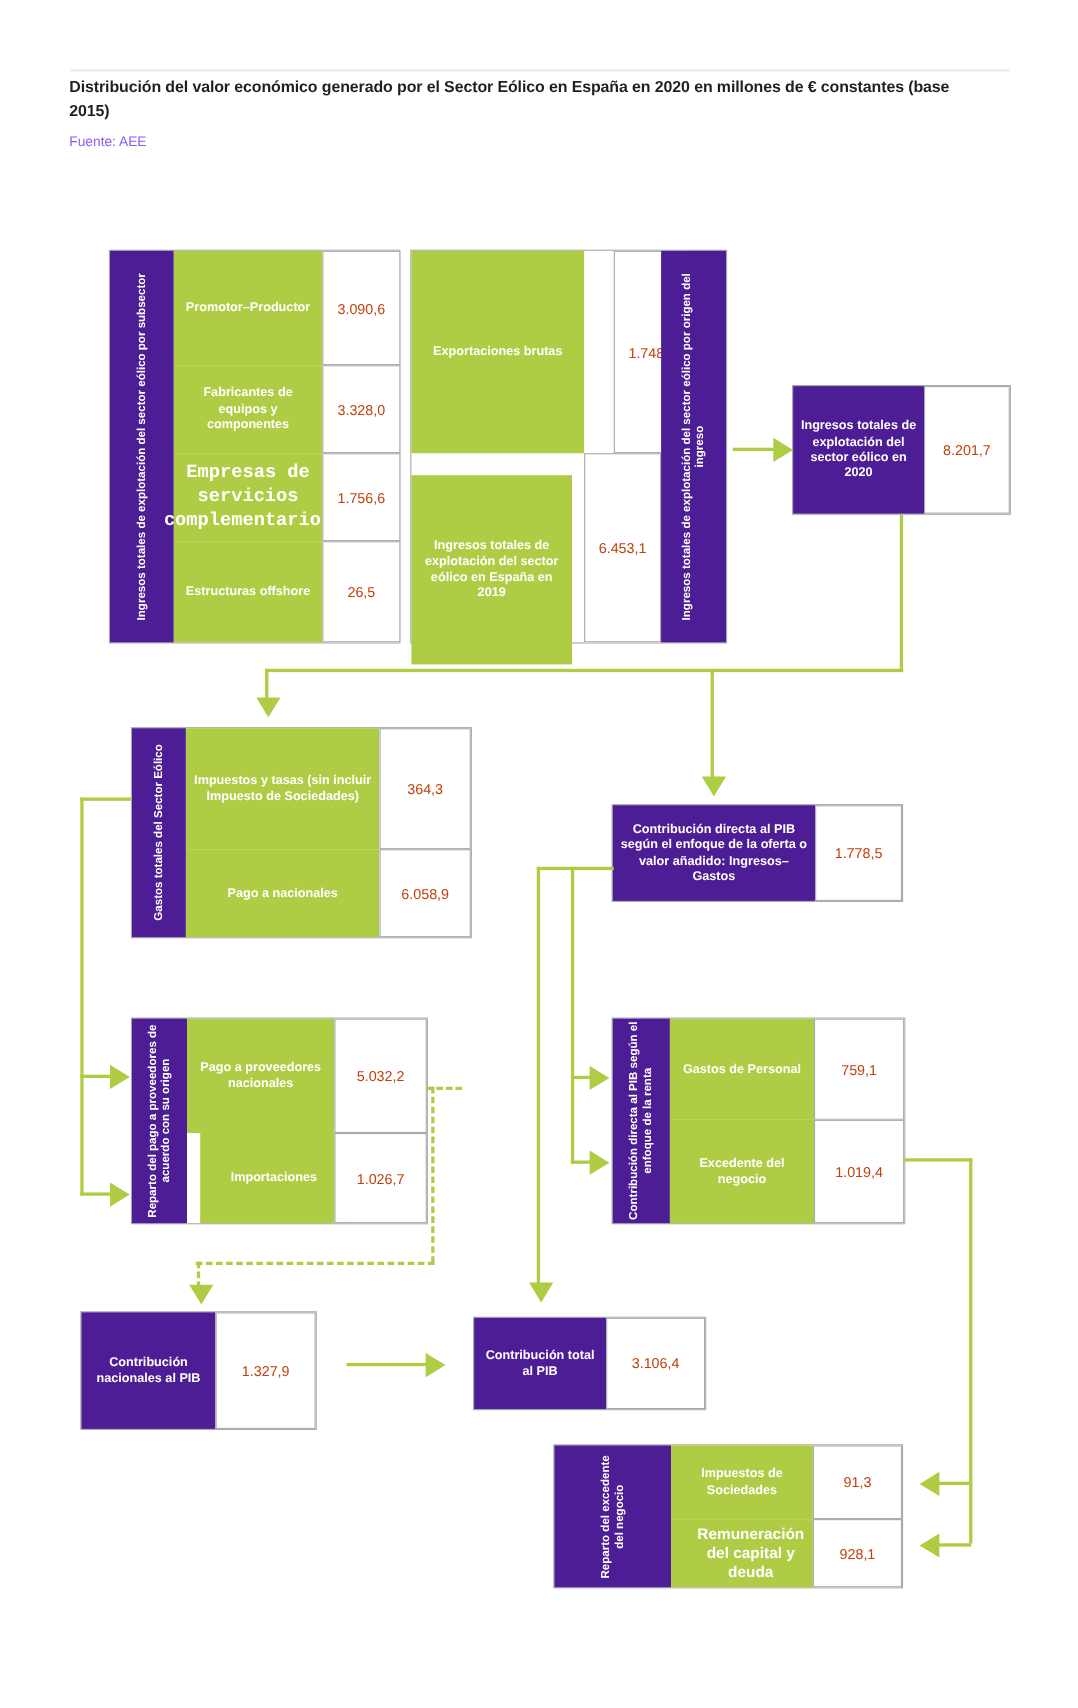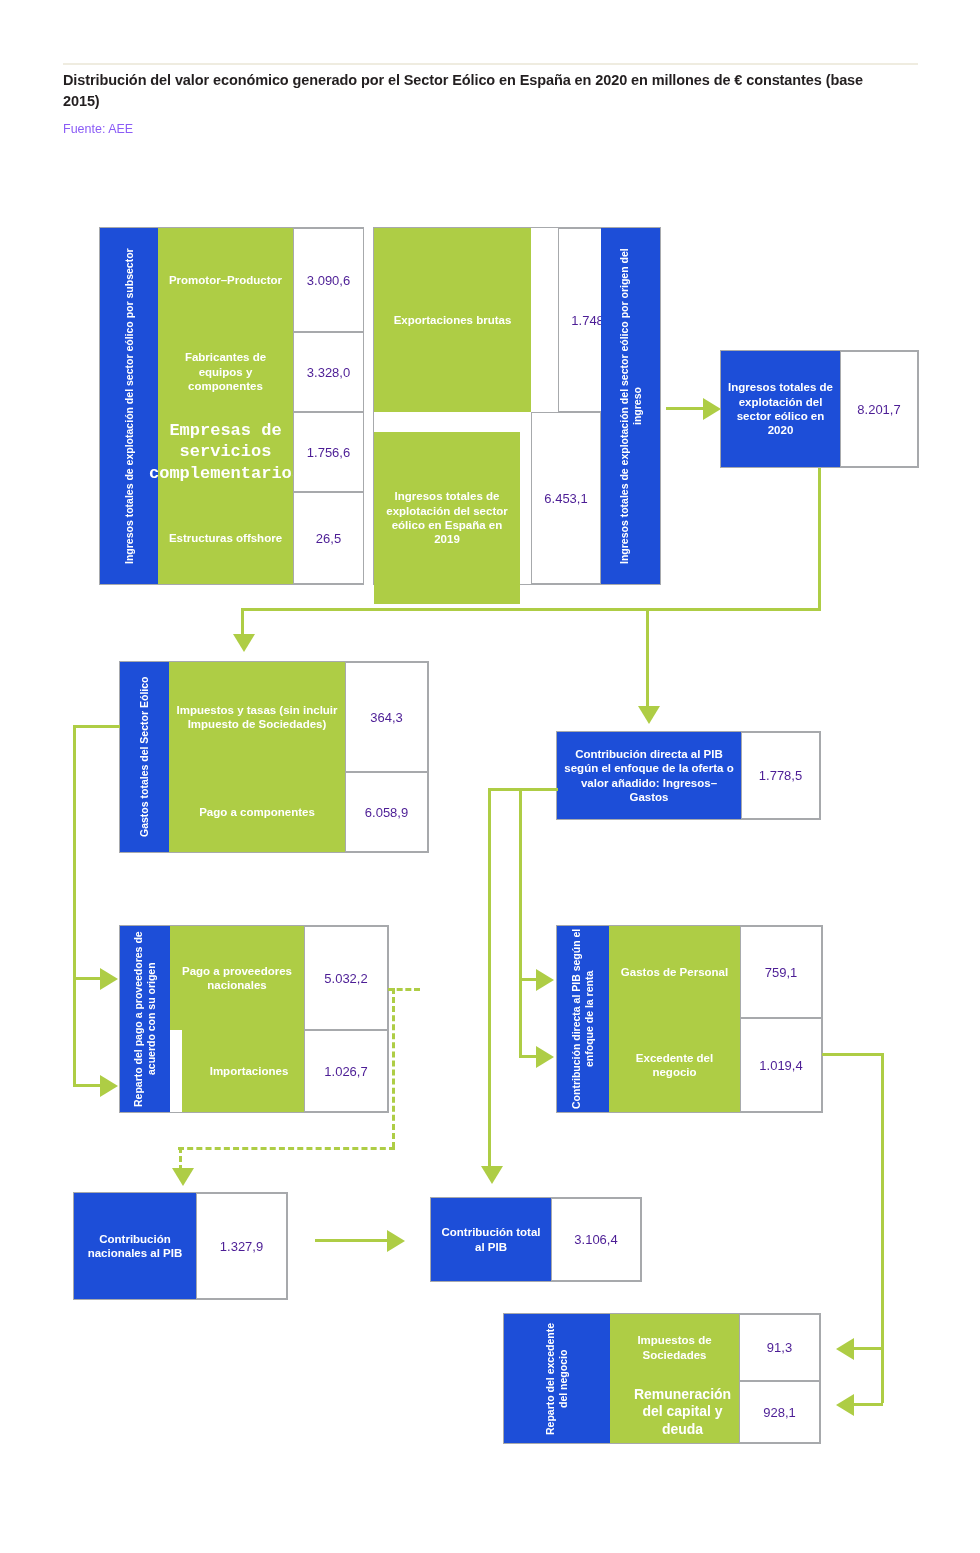--- a/index.html
+++ b/index.html
@@ -18,26 +18,26 @@
   .title{
     position:absolute;left:63px;top:70px;width:820px;
     font-size:14.5px;font-weight:bold;line-height:1.42;color:#231f20;
     letter-spacing:-0.1px;
   }
   .source{
     position:absolute;left:63px;top:122px;
     font-size:12.5px;color:#8b5cf6;font-weight:normal;
   }
   .cell{position:absolute;box-sizing:border-box;display:flex;align-items:center;justify-content:center;text-align:center;}
-  .blue{background:#1d4ed8;color:#ffffff;font-weight:bold;}
+  .blue{background:#4c1d95;color:#ffffff;font-weight:bold;}
   .green{background:#aecd45;color:#ffffff;font-weight:bold;}
   .white{background:#ffffff;color:#3b3b3b;font-weight:normal;border:1px solid #a7a9ac;}
   .vlabel{writing-mode:vertical-rl;transform:rotate(180deg);line-height:1.2;}
   .lbl{line-height:1.25;padding:2px 6px;}
-  .val{font-size:13px;color:#4c1d95;}
+  .val{font-size:13px;color:#c2410c;}
   .outline{position:absolute;box-sizing:border-box;border:1px solid #a7a9ac;pointer-events:none;}
 
   
   .ln{position:absolute;background:#aecd45;}
   .lnh{height:3px;}
   .lnv{width:3px;}
   .dash-h{position:absolute;height:0;border-top:3px dashed #aecd45;}
   .dash-v{position:absolute;width:0;border-left:3px dashed #aecd45;}
   .arr{position:absolute;width:0;height:0;}
   .arr-r{border-top:11px solid transparent;border-bottom:11px solid transparent;border-left:18px solid #aecd45;}
@@ -93,21 +93,21 @@
 
   <div class="ln lnv" style="left:646px;top:608px;height:100px;"></div>
   <div class="arr arr-d" style="left:638px;top:706px;"></div>
 
   <div class="outline" style="left:119px;top:661px;width:310px;height:192px;"></div>
   <div class="cell blue vlabel" style="left:120px;top:662px;width:49px;height:190px;font-size:10.5px;">Gastos totales del Sector Eólico</div>
 
   <div class="cell green lbl" style="left:169px;top:662px;width:176px;height:110px;font-size:11.5px;">Impuestos y tasas (sin incluir Impuesto de Sociedades)</div>
   <div class="cell white val" style="left:345px;top:662px;width:83px;height:110px;">364,3</div>
 
-  <div class="cell green lbl" style="left:169px;top:772px;width:176px;height:80px;font-size:11.5px;">Pago a componentes</div>
+  <div class="cell green lbl" style="left:169px;top:772px;width:176px;height:80px;font-size:11.5px;">Pago a nacionales</div>
   <div class="cell white val" style="left:345px;top:772px;width:83px;height:80px;">6.058,9</div>
 
   <div class="outline" style="left:556px;top:731px;width:265px;height:89px;"></div>
   <div class="cell blue lbl" style="left:557px;top:732px;width:184px;height:87px;font-size:11.5px;">Contribución directa al PIB según el enfoque de la oferta o valor añadido: Ingresos–Gastos</div>
   <div class="cell white val" style="left:741px;top:732px;width:79px;height:87px;">1.778,5</div>
 
   <div class="ln lnh" style="left:73px;top:725px;width:47px;"></div>
   <div class="ln lnv" style="left:73px;top:725px;height:362px;"></div>
   <div class="ln lnh" style="left:73px;top:977px;width:28px;"></div>
   <div class="arr arr-r" style="left:100px;top:968px;"></div>

